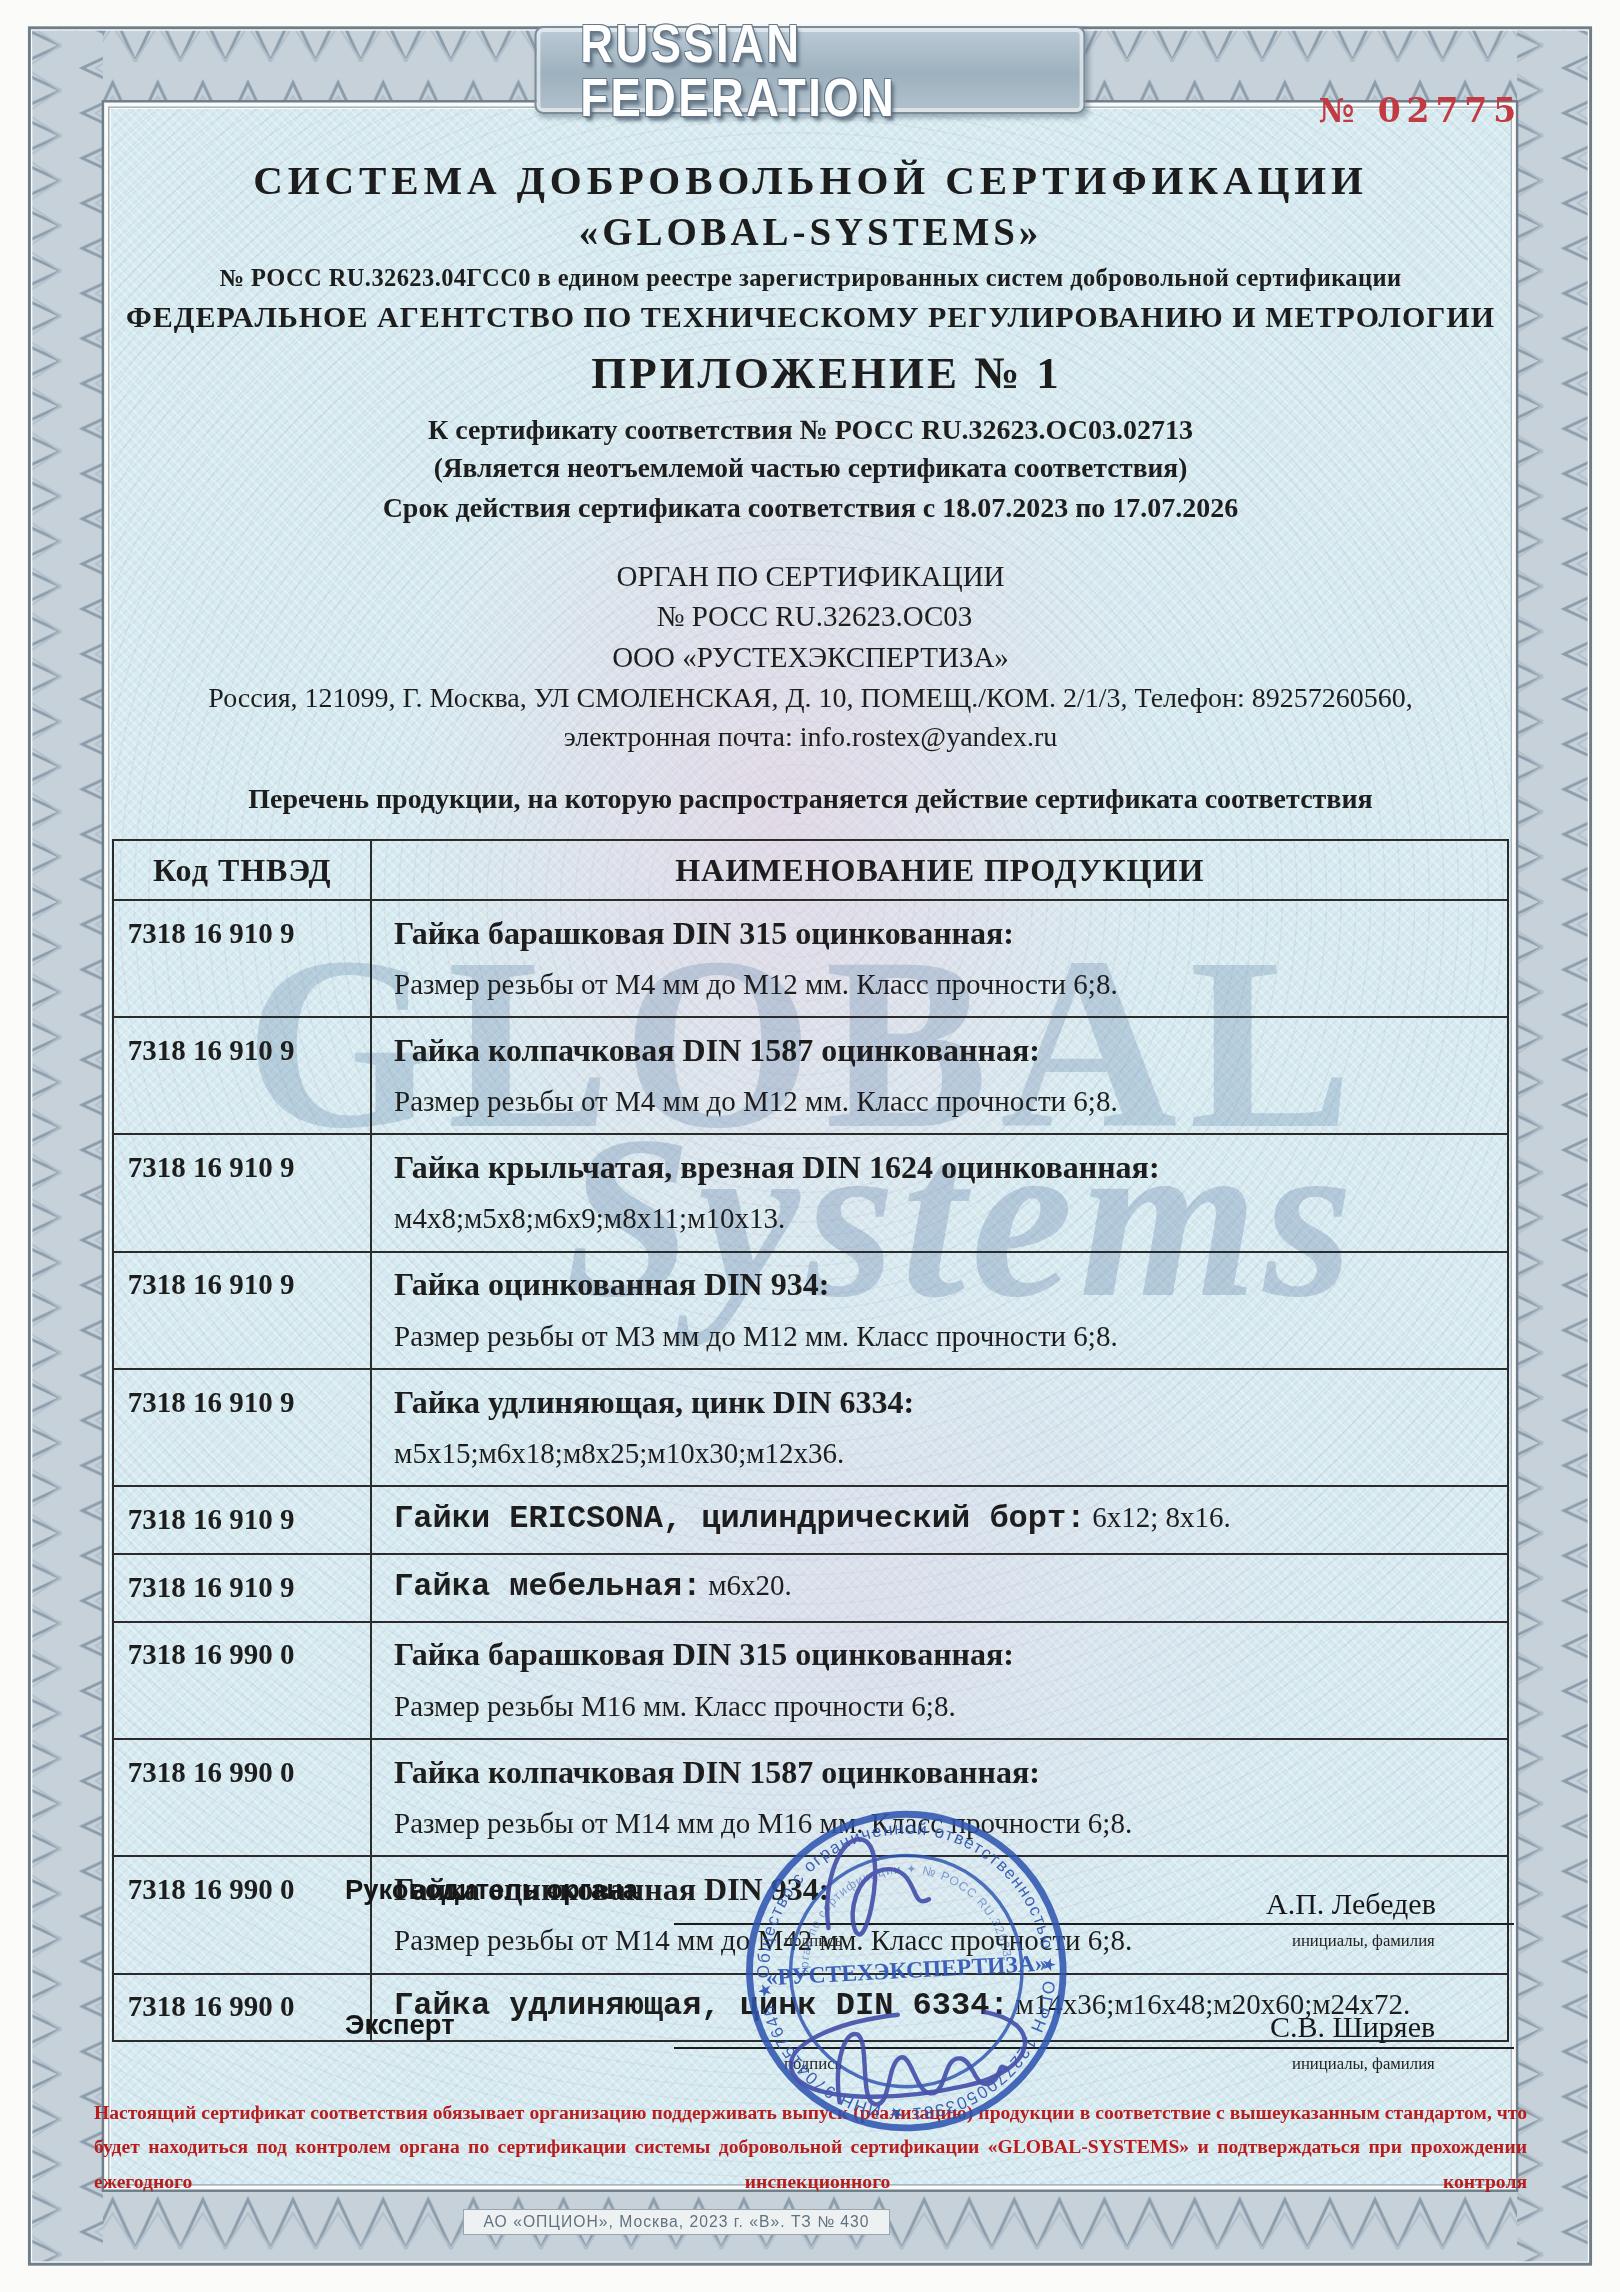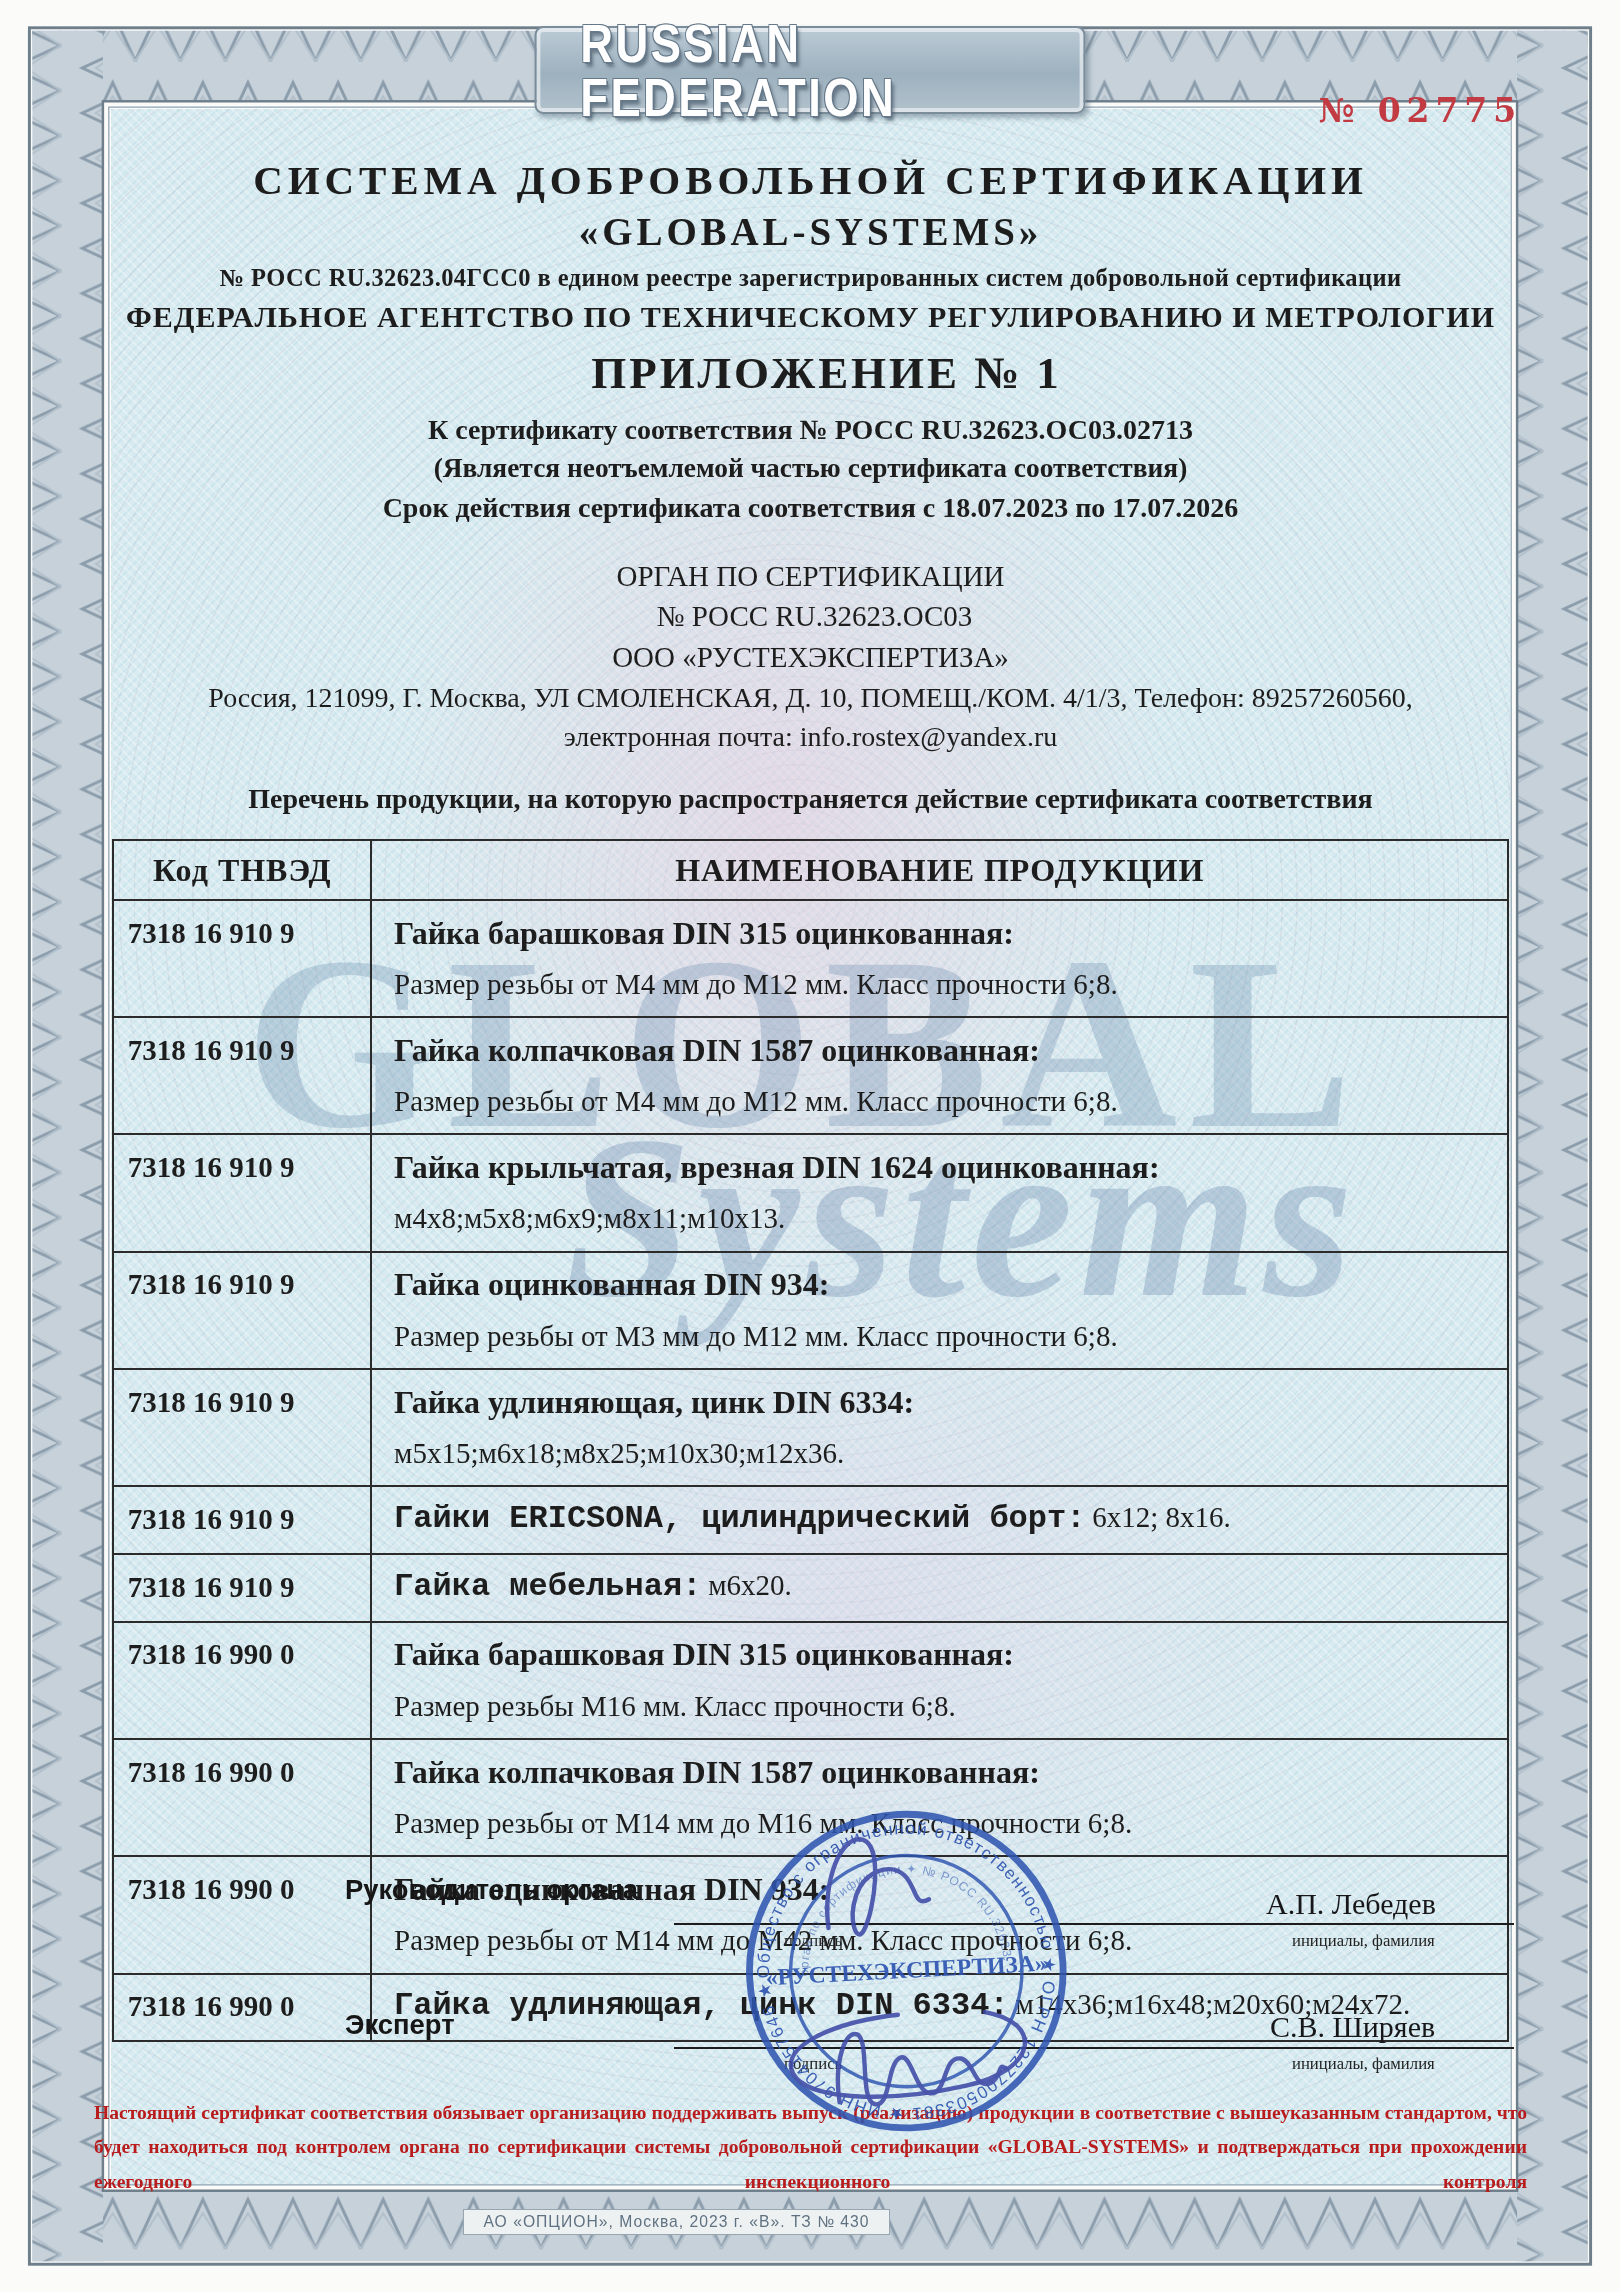--- a/index.html
+++ b/index.html
@@ -127,21 +127,21 @@
     <div class="t-glob">«GLOBAL-SYSTEMS»</div>
     <div class="t-reg">№ РОСС RU.32623.04ГСС0 в едином реестре зарегистрированных систем добровольной сертификации</div>
     <div class="t-agency">ФЕДЕРАЛЬНОЕ АГЕНТСТВО ПО ТЕХНИЧЕСКОМУ РЕГУЛИРОВАНИЮ И МЕТРОЛОГИИ</div>
     <div class="t-annex">ПРИЛОЖЕНИЕ № 1</div>
     <div class="t-cert">К сертификату соответствия № РОСС RU.32623.ОС03.02713</div>
     <div class="t-int">(Является неотъемлемой частью сертификата соответствия)</div>
     <div class="t-val">Срок действия сертификата соответствия с 18.07.2023 по 17.07.2026</div>
     <div class="t-orghead">ОРГАН ПО СЕРТИФИКАЦИИ</div>
     <div class="t-orgnum">№ РОСС RU.32623.ОС03</div>
     <div class="t-orgname">ООО «РУСТЕХЭКСПЕРТИЗА»</div>
-    <div class="t-addr">Россия, 121099, Г. Москва, УЛ СМОЛЕНСКАЯ, Д. 10, ПОМЕЩ./КОМ. 4/1/3, Телефон: 89257260560,</div>
+    <div class="t-addr">Россия, 121099, Г. Москва, УЛ СМОЛЕНСКАЯ, Д. 10, ПОМЕЩ./КОМ. 2/1/3, Телефон: 89257260560,</div>
     <div class="t-email">электронная почта: info.rostex@yandex.ru</div>
     <div class="t-list">Перечень продукции, на которую распространяется действие сертификата соответствия</div>
 
     <table class="products">
       <colgroup>
           <col style="width:250px">
           <col>
         </colgroup>
       <thead>
         <tr>

